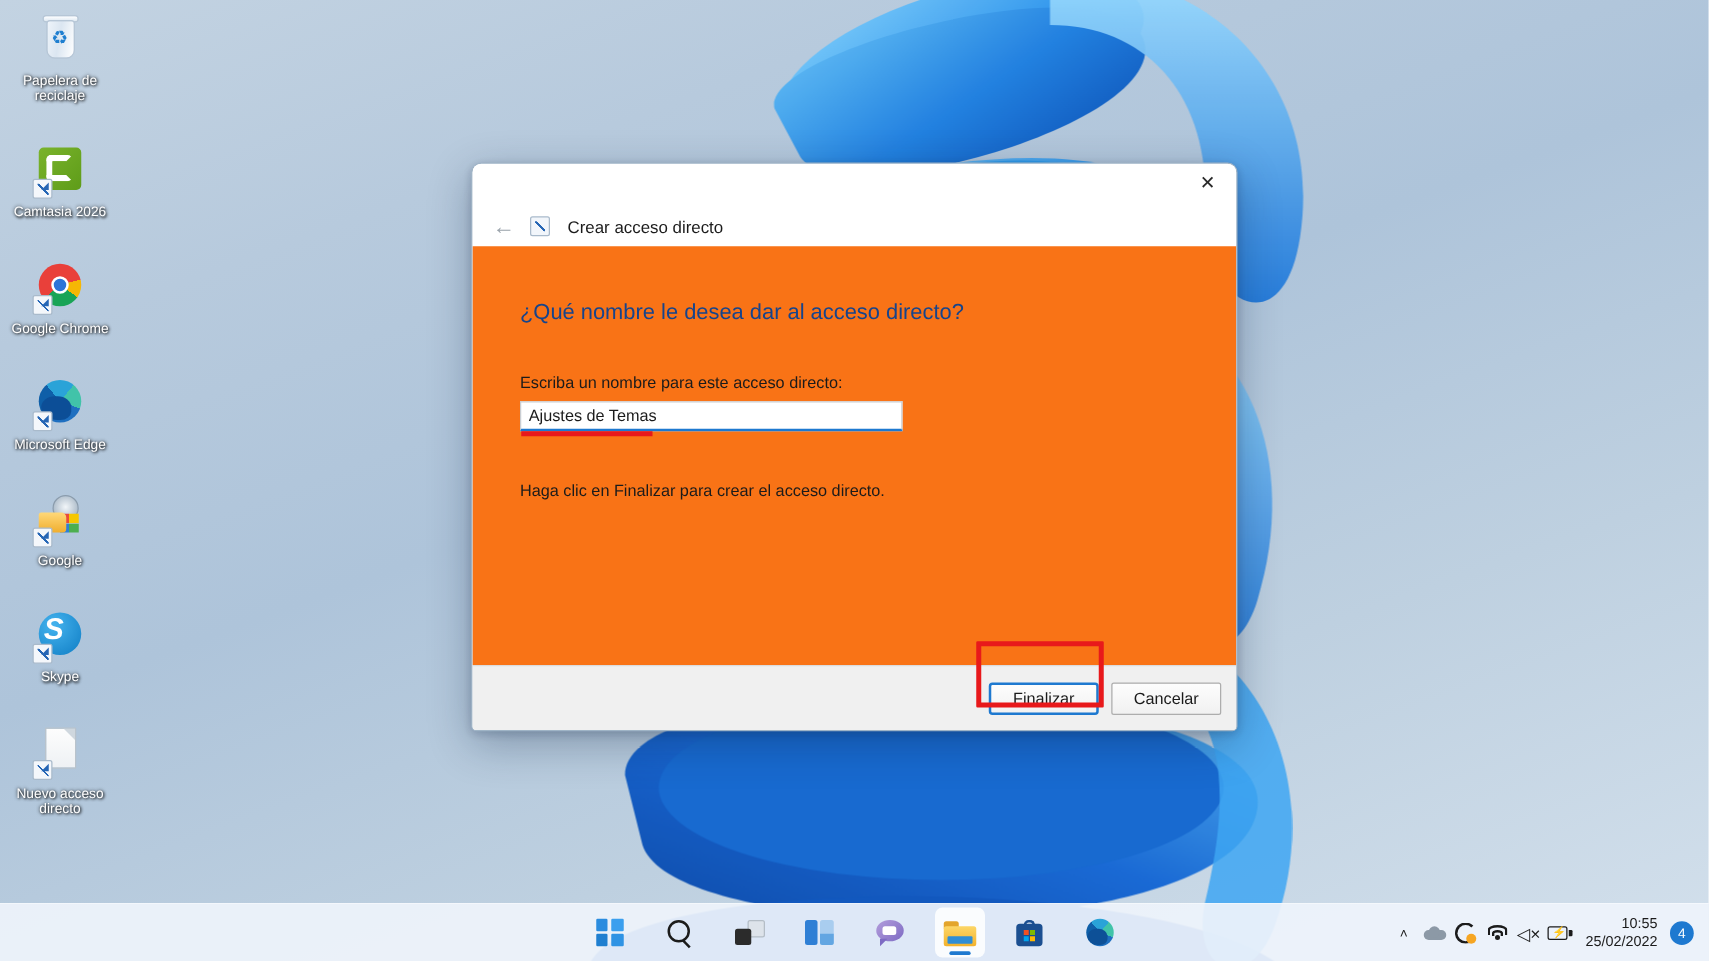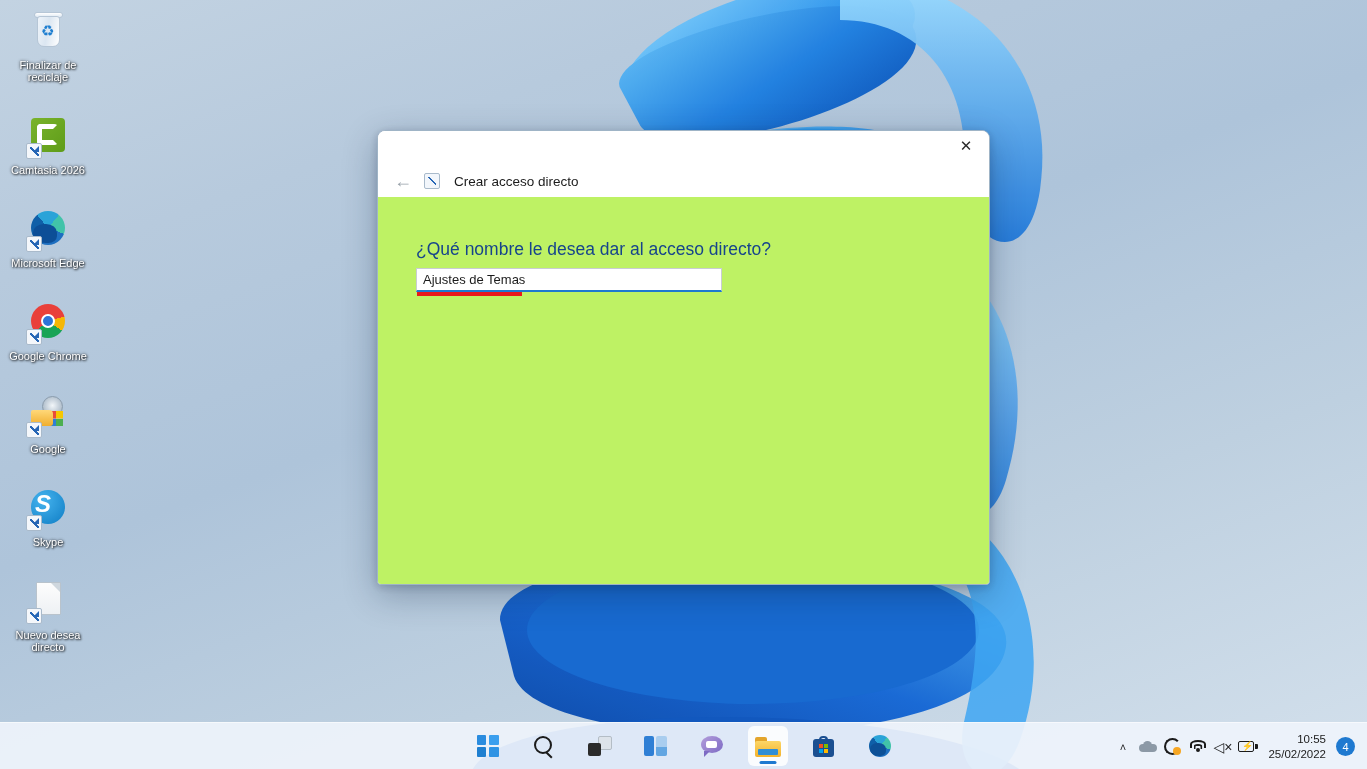--- a/index.html
+++ b/index.html
@@ -249,21 +249,21 @@
     margin-left: 14px;
     font-size: 13.5px;
     color: #1b1b1b;
     font-family: "Liberation Sans", sans-serif;
   }
 
   #dlg-body {
     flex: 1 1 auto;
     position: relative;
     padding: 0 0 0 38px;
-    background: #bef264;
+    background: #f97316;
   }
   #dlg-heading {
     margin-top: 42px;
     font-size: 17.5px;
     color: #16448c;
     font-family: "Liberation Sans", sans-serif;
   }
   #field-label {
     margin-top: 38px;
     font-size: 13px;
@@ -610,53 +610,53 @@
   <div id="desktop-icons">
 
     <div class="desk-icon">
       <div class="glyph">
         <div class="ico-recycle">
             <div class="lid"></div>
             <div class="bin"></div>
             <div class="sym">♻</div>
           </div>
       </div>
-      <div class="label">Finalizar de reciclaje</div>
+      <div class="label">Papelera de reciclaje</div>
     </div>
 
     <div class="desk-icon">
       <div class="glyph">
         <div class="ico-camtasia">
             <div class="sq"></div>
             <div class="c"></div>
           </div>
         <div class="shortcut-arrow"></div>
       </div>
       <div class="label">Camtasia 2026</div>
     </div>
 
     <div class="desk-icon">
       <div class="glyph">
-        <div class="ico-edge">
-            <div class="e"></div>
-          </div>
-        <div class="shortcut-arrow"></div>
-      </div>
-      <div class="label">Microsoft Edge</div>
-    </div>
-
-    <div class="desk-icon">
-      <div class="glyph">
         <div class="ico-chrome">
             <div class="ring"></div>
             <div class="center"></div>
           </div>
         <div class="shortcut-arrow"></div>
       </div>
       <div class="label">Google Chrome</div>
+    </div>
+
+    <div class="desk-icon">
+      <div class="glyph">
+        <div class="ico-edge">
+            <div class="e"></div>
+          </div>
+        <div class="shortcut-arrow"></div>
+      </div>
+      <div class="label">Microsoft Edge</div>
     </div>
 
     <div class="desk-icon">
       <div class="glyph">
         <div class="ico-recuva">
             <div class="disk"></div>
             <div class="flag"></div>
             <div class="folder"></div>
           </div>
         <div class="shortcut-arrow"></div>
@@ -677,45 +677,52 @@
 
     <div class="desk-icon">
       <div class="glyph">
         <div class="ico-doc">
             <div class="page">
               <div class="fold"></div>
             </div>
           </div>
         <div class="shortcut-arrow"></div>
       </div>
-      <div class="label">Nuevo desea directo</div>
+      <div class="label">Nuevo acceso directo</div>
     </div>
 
   </div>
 
   <div id="dialog">
 
     <div id="dlg-titlebar">
       <div id="close-btn">✕</div>
     </div>
 
     <div id="dlg-navbar">
       <div id="back-arrow">←</div>
       <div id="nav-sc-icon"></div>
       <div id="nav-title">Crear acceso directo</div>
     </div>
 
     <div id="dlg-body">
       <div id="dlg-heading">¿Qué nombre le desea dar al acceso directo?</div>
+      <div id="field-label">Escriba un nombre para este acceso directo:</div>
       <div id="name-input-wrap">
         <input id="name-input" type="text" value="Ajustes de Temas" style="">
         <div id="input-red-underline"></div>
       </div>
-    </div>
-
+      <div id="hint-text">Haga clic en Finalizar para crear el acceso directo.</div>
+    </div>
+
+    <div id="dlg-footer">
+      <button class="dlg-btn primary">Finalizar</button>
+      <button class="dlg-btn">Cancelar</button>
+      <div id="finish-highlight"></div>
+    </div>
 
   </div>
 
   <div id="taskbar">
 
     <div id="tb-center">
 
       <div class="tb-item">
         <div class="tb-start">
             <i></i>

